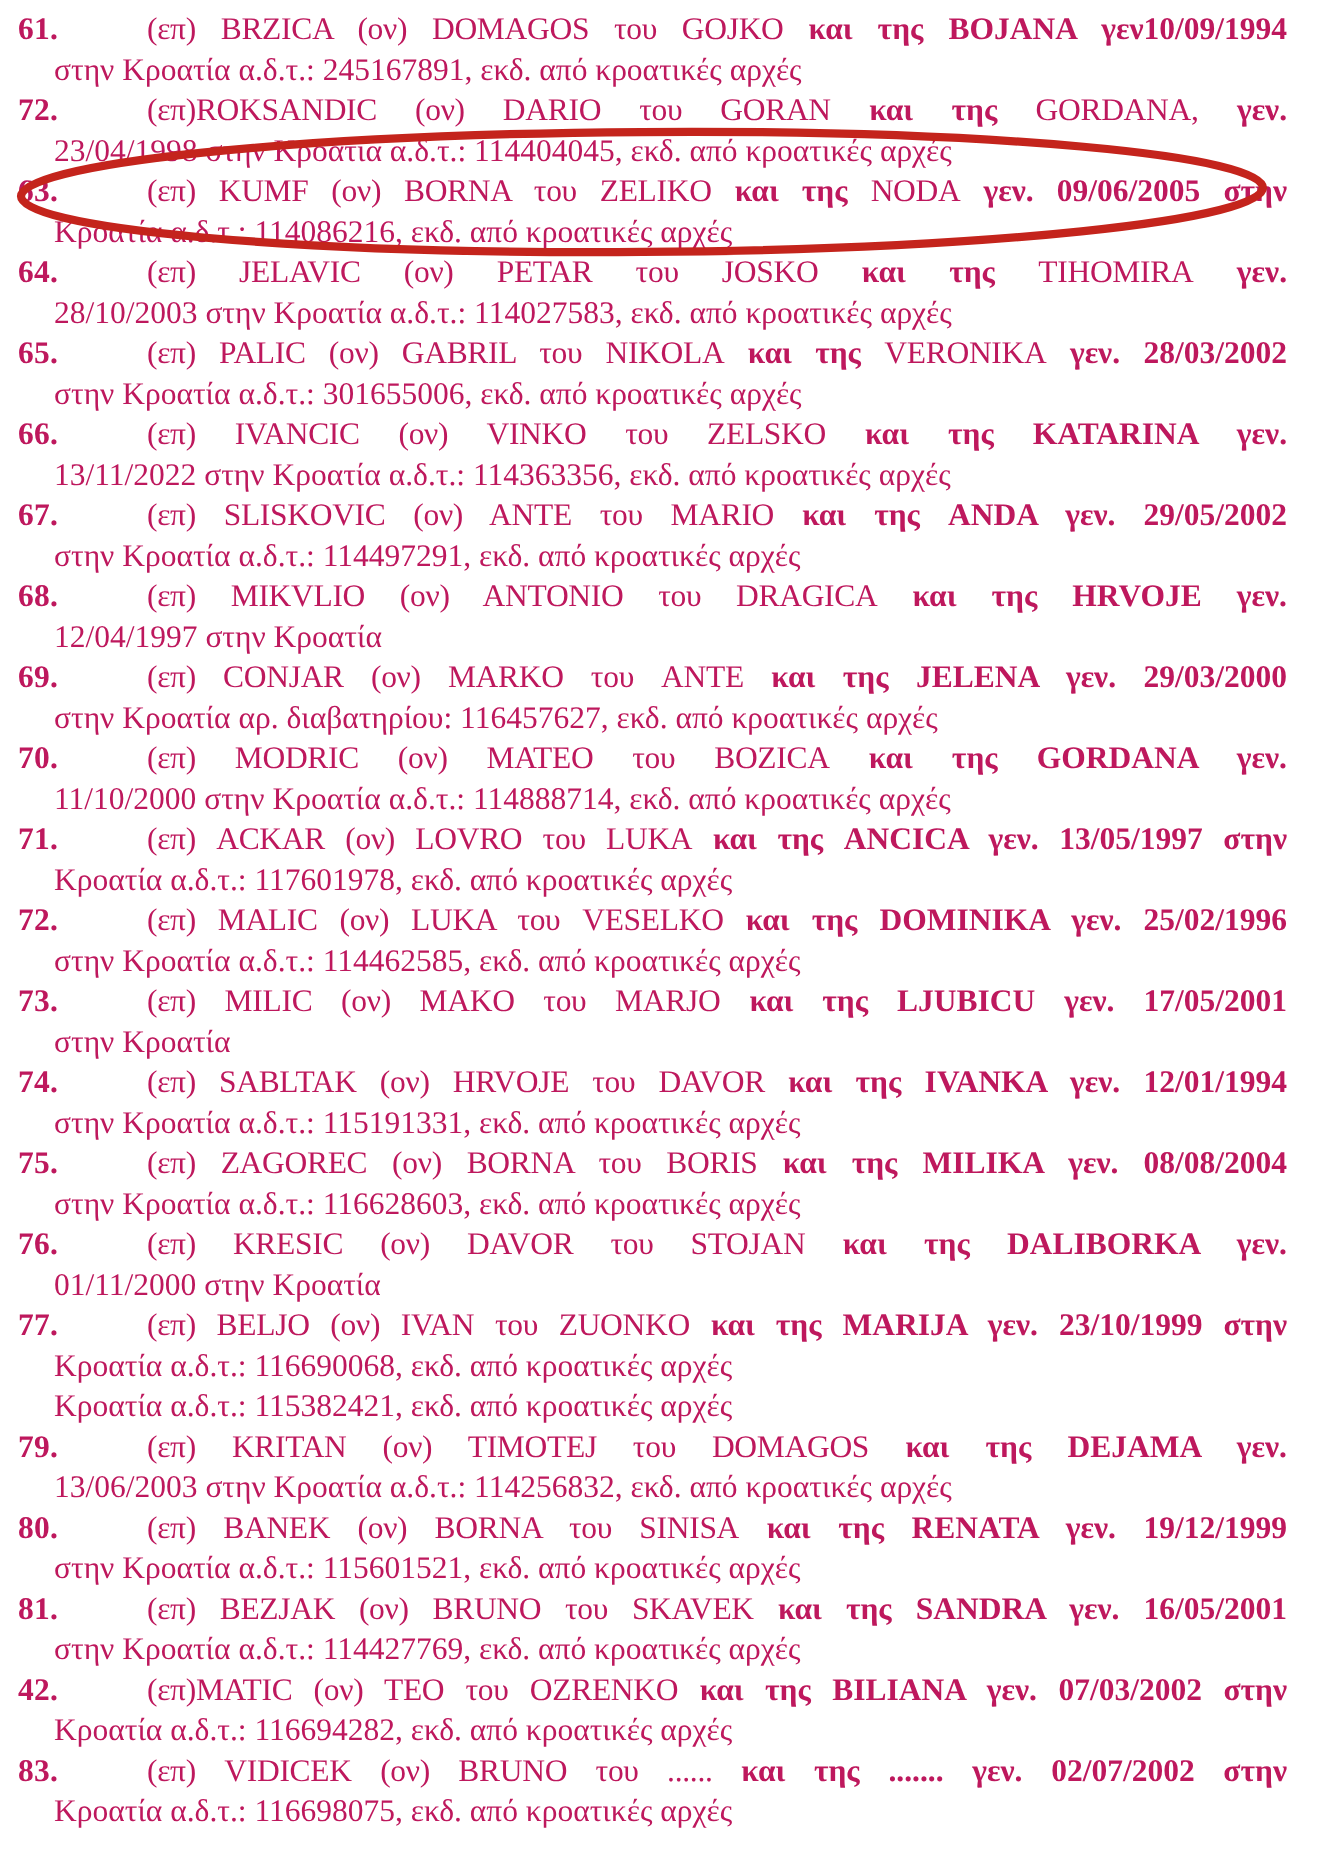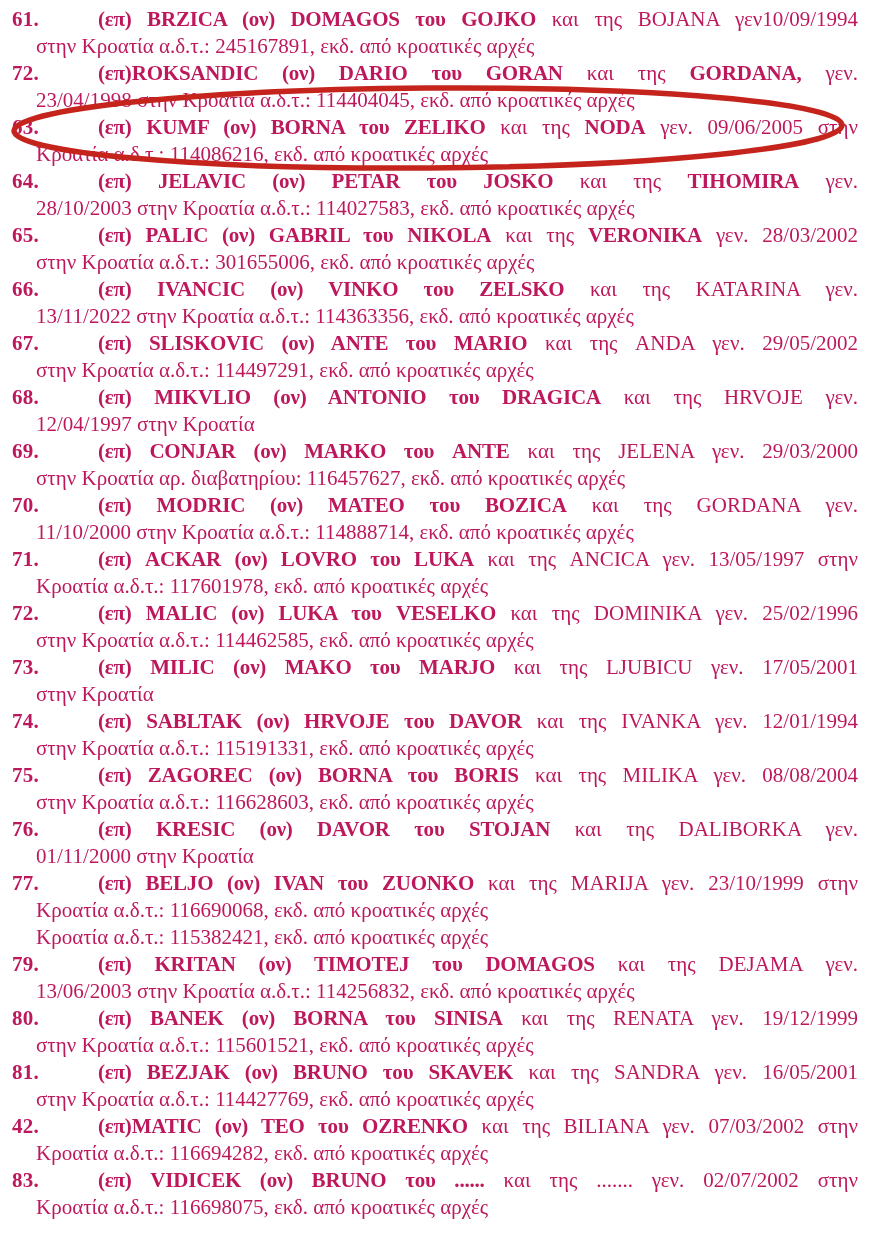--- a/index.html
+++ b/index.html
@@ -42,25 +42,25 @@
     text-align: justify;
     text-align-last: justify;
     white-space: normal;
   }
   .entry .l2 {
     margin-left: 36px;
     margin-right: 18px;
     text-align: left;
   }
   .b {
-    font-weight: bold;
+    font-weight: normal;
     letter-spacing: -0.2px;
   }
   .r {
-    font-weight: normal;
+    font-weight: bold;
   }
   .annotation-layer {
     position: absolute;
     left: 0;
     top: 0;
     pointer-events: none;
   }
 </style>
 </head>
 <body>

